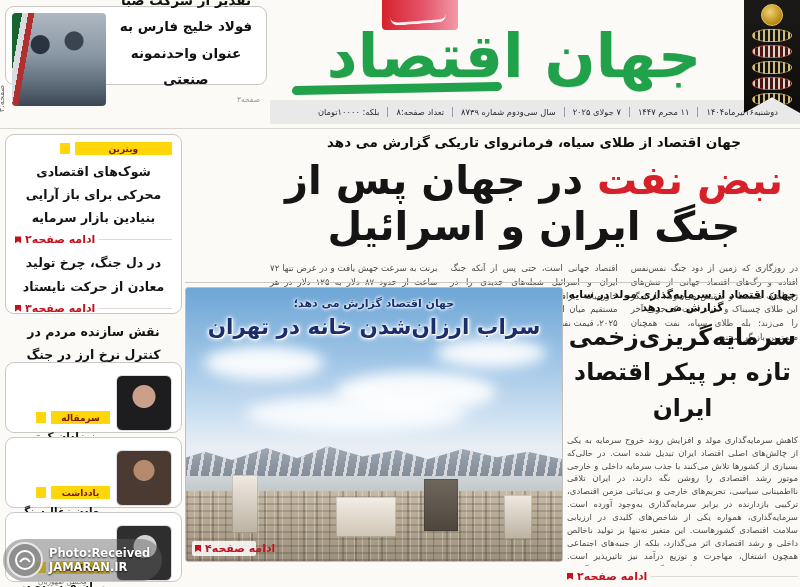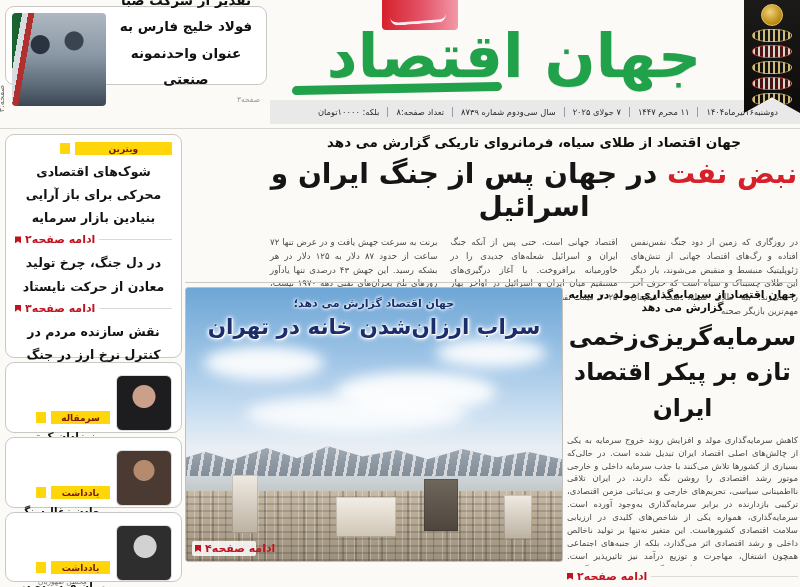--- a/index.html
+++ b/index.html
@@ -79,21 +79,21 @@
     background:#e9e9ea; display:flex; align-items:center;
     justify-content:space-between; padding:0 14px 0 40px; font-size:8.3px; color:#2c2c2c;
   }
   .dateline span{ padding:0 8px; border-left:1px solid #9a9aa0; white-space:nowrap; }
   .dateline span:last-child{ border-left:none; }
   .header-rule{ position:absolute; left:0; top:128px; width:800px; height:1px; background:#d8d6d1; }
 
   
   .lead{ position:absolute; left:270px; top:134px; width:528px; }
   .lead-kicker{ text-align:center; font-weight:bold; font-size:13.5px; color:#101010; }
-  .lead-headline{ text-align:center; font-weight:bold; font-size:28px; margin-top:7px; color:#151515; letter-spacing:-.5px;}
+  .lead-headline{ text-align:center; font-weight:bold; font-size:40px; margin-top:7px; color:#151515; letter-spacing:-.5px;}
   .lead-headline .red{ color:#d6212b; }
   .lead-cols{ display:flex; gap:13px; margin-top:13px; }
   .lead-col{ flex:1; font-size:8.6px; line-height:1.6; text-align:justify; color:#4a4a4a; }
   .rule-mid{ position:absolute; left:185px; top:282px; width:613px; height:1px; background:#ccc9c4; }
 
   
   .more{ display:flex; direction:ltr; align-items:center; gap:4px; margin-top:4px; }
   .more .flag{ width:6px; height:7px; background:#c1121f; clip-path:polygon(0 0,100% 0,100% 100%,50% 70%,0 100%); flex:none;}
   .more .txt{ color:#c1121f; font-weight:bold; font-size:11px; white-space:nowrap; }
   .more .line{ flex:1; height:1px; background:#dddad5; }
@@ -226,21 +226,21 @@
         <span class="more">
             <span class="flag"></span>
             <span class="txt">ادامه صفحه۶</span>
             <span class="line"></span>
           </span>
       </div>
     </div>
   </div>
   <div class="rule-mid"></div>
 
-  <div class="sbox rtl" style="top:134px; height:224px;">
+  <div class="sbox rtl" style="top:134px; height:180px;">
     <div class="tagrow">
         <span class="tagsq"></span>
         <span class="tag">ویترین</span>
       </div>
     <div class="v-item">شوک‌های اقتصادی محرکی برای باز آرایی بنیادین بازار سرمایه</div>
     <div class="more">
         <span class="flag"></span>
         <span class="txt">ادامه صفحه۲</span>
         <span class="line"></span>
       </div>
@@ -329,14 +329,26 @@
     </div>
     <div class="rc-body">کاهش سرمایه‌گذاری مولد و افزایش روند خروج سرمایه به یکی از چالش‌های اصلی اقتصاد ایران تبدیل شده است. در حالی‌که بسیاری از کشورها تلاش می‌کنند با جذب سرمایه داخلی و خارجی موتور رشد اقتصادی را روشن نگه دارند، در ایران تلاقی نااطمینانی سیاسی، تحریم‌های خارجی و بی‌ثباتی مزمن اقتصادی، ترکیبی بازدارنده در برابر سرمایه‌گذاری به‌وجود آورده است. سرمایه‌گذاری، همواره یکی از شاخص‌های کلیدی در ارزیابی سلامت اقتصادی کشورهاست. این متغیر نه‌تنها بر تولید ناخالص داخلی و رشد اقتصادی اثر می‌گذارد، بلکه از جنبه‌های اجتماعی همچون اشتغال، مهاجرت و توزیع درآمد نیز تاثیرپذیر است. بررسی‌ها نشان می‌دهد طی یک دهه گذشته، سهم سرمایه‌گذاری مولد در اقتصاد ایران به شکل نگران‌کننده‌ای کاهش یافته و هم‌زمان با آن، روند فرار سرمایه از کشور شدت گرفته است. نسبت «تشکیل سرمایه ثابت ناخالص» به تولید ناخالص داخلی، که در بسیاری از کشورها به‌عنوان شاخص پایداری رشد اقتصادی محسوب می‌شود، در ایران از سطوح ۲۵ تا ۳۰ درصدی در دهه ۸۰ شمسی، به ...</div>
     <div class="more">
         <span class="flag"></span>
         <span class="txt">ادامه صفحه۲</span>
         <span class="line"></span>
       </div>
 
   </div>
 
+  <div class="watermark">
+    <div class="wm-logo">
+      <svg width="22" height="22" viewBox="0 0 22 22">
+          <circle cx="11" cy="11" r="9" fill="none" stroke="#fff" stroke-width="2"></circle>
+          <path d="M6 13 Q11 6 16 13" fill="none" stroke="#fff" stroke-width="2"></path>
+        </svg>
+    </div>
+    <div class="wm-text">
+      <div>Photo:Received</div>
+      <div>JAMARAN.IR</div>
+    </div>
+  </div>
 
 </div>
 
 </body></html>

